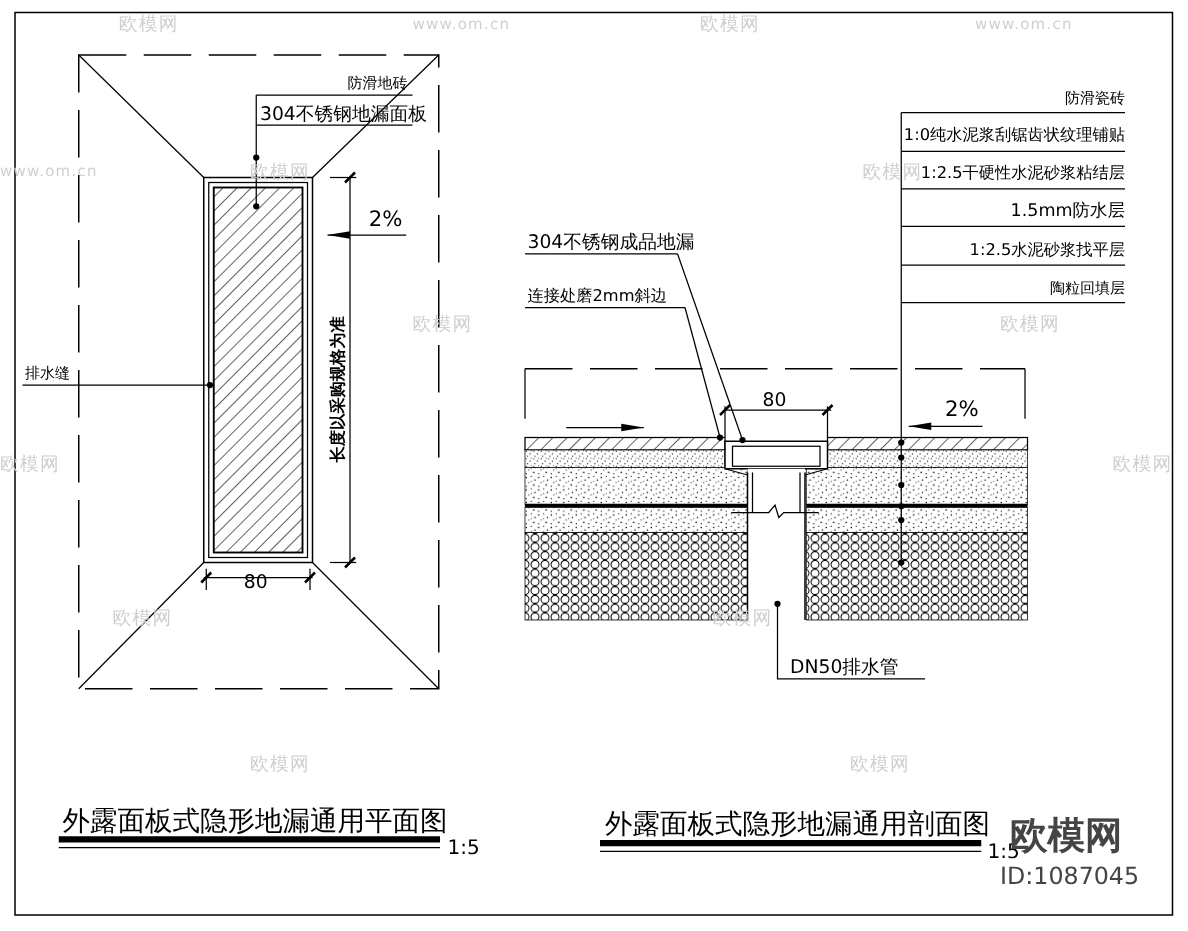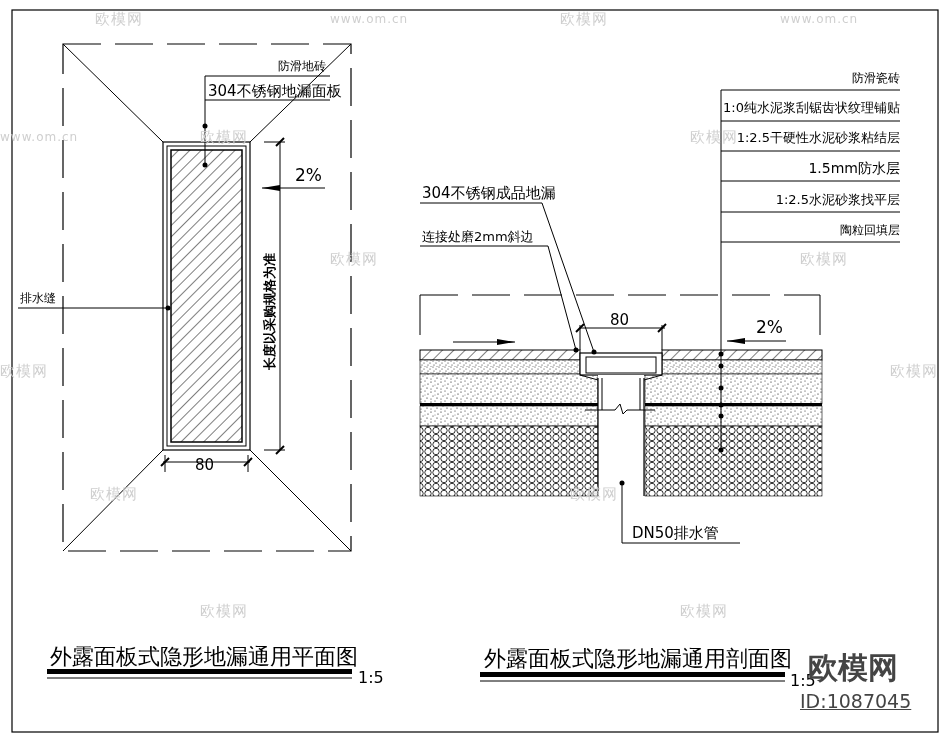--- a/index.html
+++ b/index.html
@@ -1,21 +1,21 @@
 <!DOCTYPE html>
 <html><head>
 <meta charset="utf-8">
 <style>
   html,body{margin:0;padding:0;background:#fff;}
   body{width:950px;height:745px;position:relative;overflow:hidden;font-family:"DejaVu Sans","Liberation Sans",sans-serif;}
   #sheet{position:absolute;left:0;top:0;width:950px;height:745px;}
   svg text{font-family:"DejaVu Sans","Liberation Sans",sans-serif;fill:#000;}
   .wm{position:absolute;color:#cfcfcf;font-size:15px;letter-spacing:1px;}
   .brand{position:absolute;left:808px;top:648px;color:#444;font-size:30px;font-weight:bold;}
-  .brandid{position:absolute;left:800px;top:690px;color:#444;font-size:19px;text-decoration:underline;}
+  .brandid{position:absolute;left:800px;top:690px;color:#444;font-size:19px;}
 </style>
 </head>
 <body>
 
 <div id="sheet">
 <svg width="950" height="745" viewBox="0 0 950 745" xmlns="http://www.w3.org/2000/svg">
   <defs>
     <pattern id="hatch" width="8" height="8" patternUnits="userSpaceOnUse" patternTransform="rotate(45)">
       <line x1="0" y1="0" x2="0" y2="8" stroke="#000" stroke-width="1"></line>
     </pattern>

